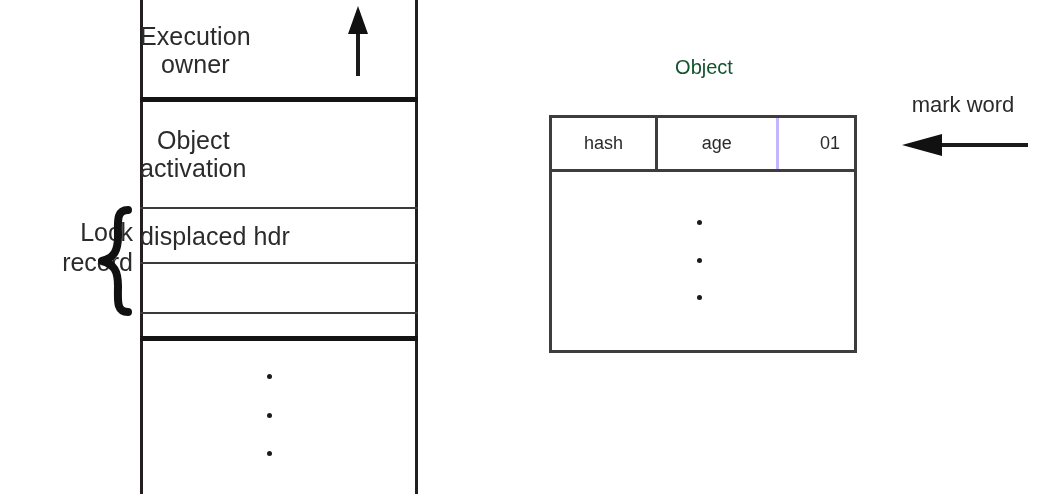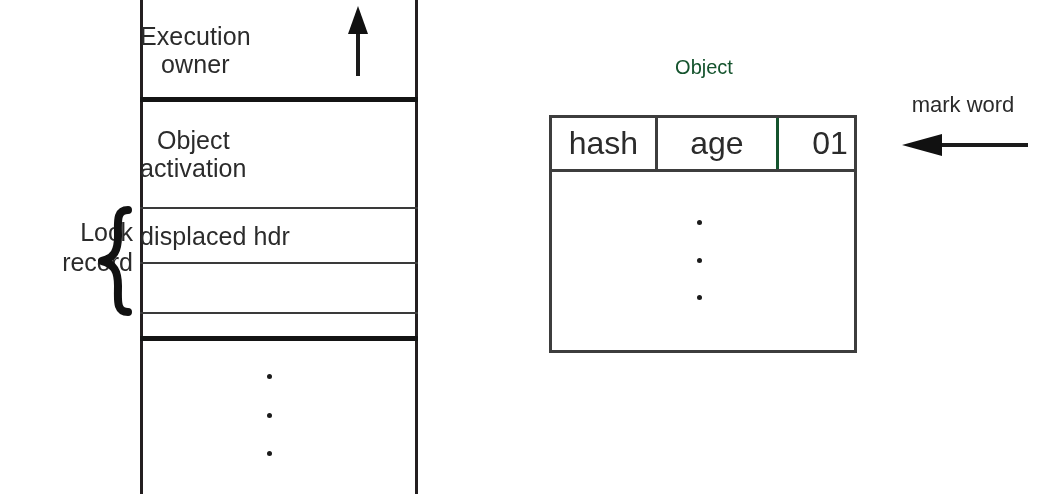--- a/index.html
+++ b/index.html
@@ -158,26 +158,26 @@
     width: 100%;
     height: 54px;
     display: flex;
     border-bottom: 3px solid #3d3d3d;
     box-sizing: border-box;
   }
   .obj-cell {
     display: flex;
     align-items: center;
     justify-content: center;
-    font-size: 32px;
+    font-size: 18px;
     color: #2b2b2b;
     box-sizing: border-box;
   }
   #obj-cell-hash { width: 112px; border-right: 3px solid #3d3d3d; }
-  #obj-cell-age  { width: 128px; border-right: 3px solid #14532d; }
+  #obj-cell-age  { width: 128px; border-right: 3px solid #c4b5fd; }
   #obj-cell-bits { width: 78px; padding-left: 27px; }
 
   #object-body {
     position: absolute;
     left: 0px;
     top: 54px;
     width: 100%;
     height: 178px;
   }
   #object-dots {

